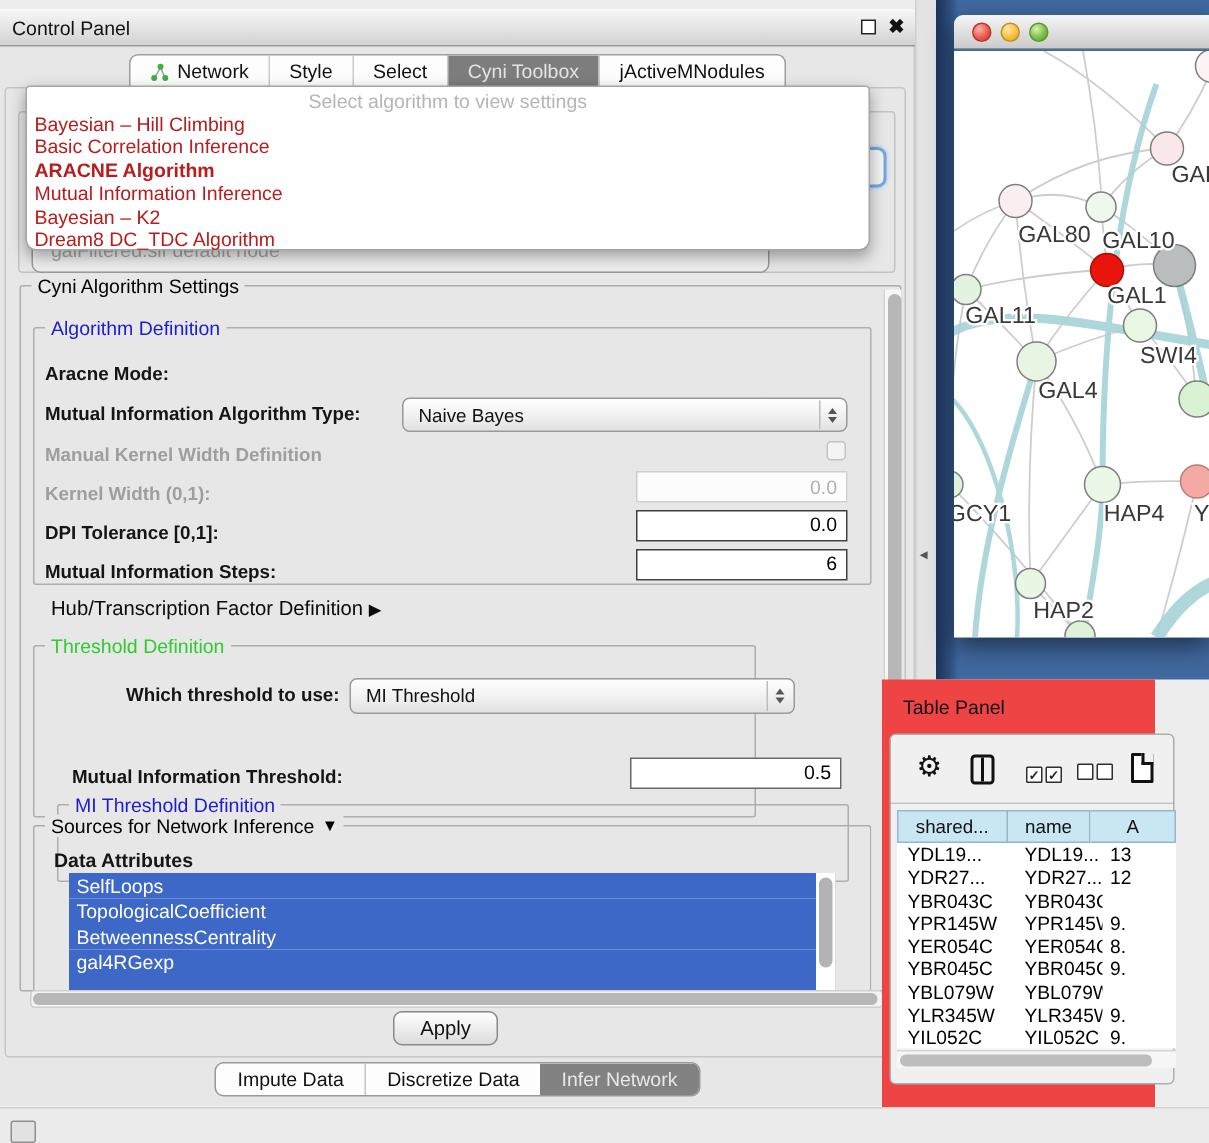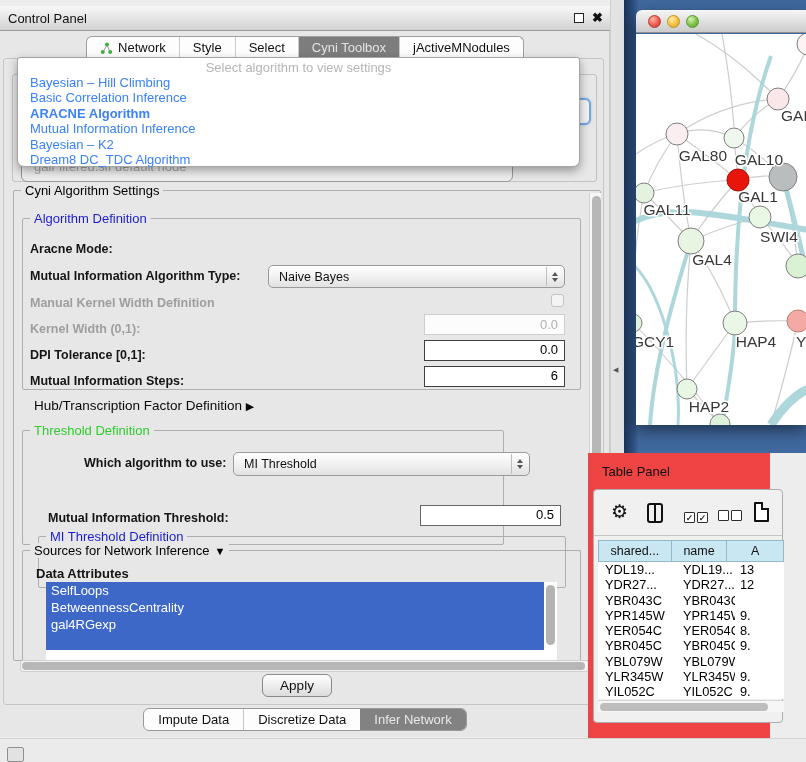--- a/index.html
+++ b/index.html
@@ -20,21 +20,21 @@
   .tab { padding:0 13px; line-height:22px; font-size:13px; color:#111; border-left:1px solid #cacaca; display:flex; align-items:center; gap:5px; }
   .tab:first-child { border-left:none; }
   .tab.sel { background:#7d7d7d; color:#e4e4e4; }
 
   .cp-outer { position:absolute; left:3px; top:52px; width:601px; height:647px; border:1px solid #c6c6c6; border-radius:3px; }
 
   
   .popup { position:absolute; left:17px; top:51px; width:563px; height:110px; background:#fff;
     border:1px solid #a5a5a5; border-radius:3px 3px 7px 7px; box-shadow:0 4px 10px rgba(0,0,0,.35); z-index:60; padding-top:2px; }
   .popup .ph { text-align:center; color:#b5b5b5; font-size:13px; line-height:15px; }
-  .popup .it { font-size:13px; line-height:15.4px; padding-left:12px; color:#3b82f6; white-space:nowrap; }
+  .popup .it { font-size:13px; line-height:15.4px; padding-left:5px; color:#b91c1c; white-space:nowrap; }
   .popup .it.b { font-weight:bold; }
 
   
   .g-infer { position:absolute; left:12px; top:68px; width:585px; height:108px; border:1px solid #c2c2c2; border-radius:3px; z-index:1; }
   .combo-ghost { position:absolute; left:21px; top:146px; width:492px; height:30px; border:1px solid #9a9a9a; border-radius:6px;
     background:linear-gradient(#ffffff,#ececec); z-index:5; font-size:13px; color:#a9a9a9; line-height:27px; padding-left:12px; overflow:hidden; }
   .stp-ghost { position:absolute; left:572px; top:92px; width:19px; height:27px; border:2px solid #74a5dd; border-radius:6px;
     background:#f2f2f2; box-shadow:0 0 3px #9cc3ea; z-index:5; }
 
   
@@ -213,21 +213,21 @@
   <div class="field" style="left:424px; top:360px; width:141px; height:21px; line-height:18px;">6</div>
 
   <div class="plainrow" style="left:34px; top:392px;">
     <span>Hub/Transcription Factor Definition</span>
     <span class="tri">▶</span>
   </div>
 
   <div class="grp" style="left:22px; top:424px; width:482px; height:115px;">
     <span class="gt green">Threshold Definition</span>
   </div>
-  <span class="lbl" style="left:84px; top:450px;">Which algorithm to use:</span>
+  <span class="lbl" style="left:84px; top:450px;">Which threshold to use:</span>
   <div class="combo" style="left:233px; top:446px; width:297px; height:24px;">
     <span class="ctxt">MI Threshold</span>
     <span class="stp">
         <span class="t-up"></span>
         <span class="t-dn"></span>
       </span>
   </div>
   <div class="grp" style="left:38px; top:482px; width:528px; height:52px;margin-top:48px;">
     <span class="gt blue">MI Threshold Definition</span>
   </div>
@@ -236,20 +236,21 @@
 
   <div class="grp" style="left:22px; top:544px; width:559px; height:112px; border-bottom:none;">
     <span class="gt" style="display:flex; gap:5px; align-items:center;">
       <span>Sources for Network Inference</span>
       <span class="tri">▼</span>
     </span>
   </div>
   <span class="lbl" style="left:36px; top:560px; font-size:13px;">Data Attributes</span>
   <div class="attr-list">
     <div class="attr-item">SelfLoops</div>
+    <div class="attr-item">TopologicalCoefficient</div>
     <div class="attr-item">BetweennessCentrality</div>
     <div class="attr-item">gal4RGexp</div>
     <div class="attr-item"></div>
     <div class="attr-sb-track">
         <div class="attr-sb-thumb"></div>
       </div>
   </div>
   <div class="hsb">
       <div class="hsb-thumb"></div>
     </div>

